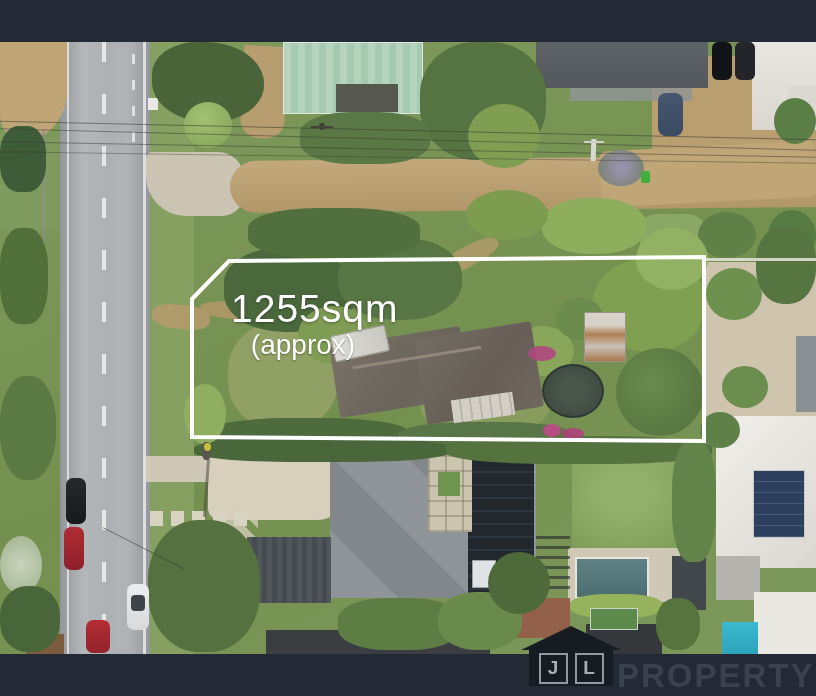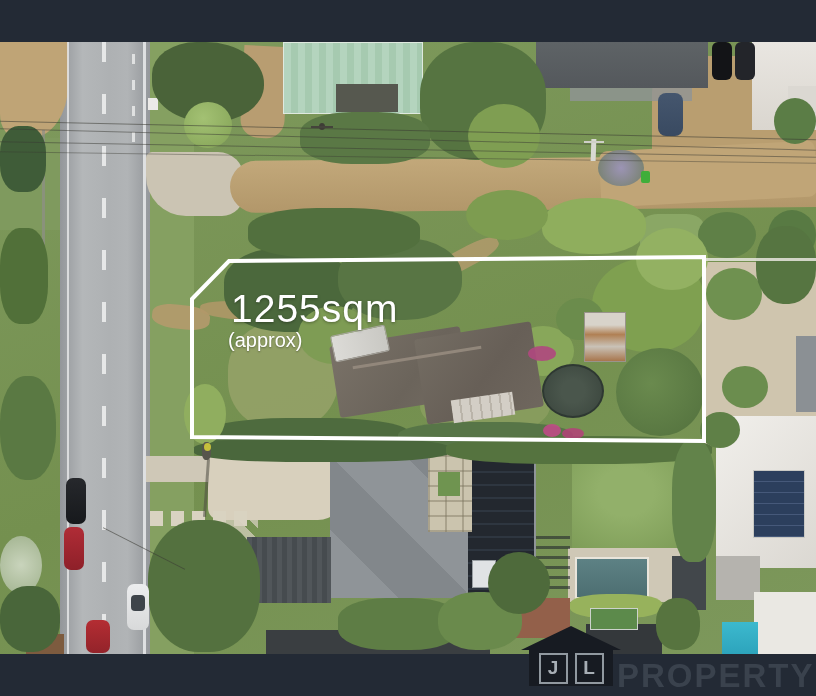--- a/index.html
+++ b/index.html
@@ -10,22 +10,22 @@
   }
   #photo{position:absolute;inset:0;z-index:0;}
   #photo div{position:absolute;}
   .boundary-svg{position:absolute;left:0;top:0;width:816px;height:696px;z-index:30;pointer-events:none;}
   .area-label{
     position:absolute;left:231px;top:287px;z-index:32;
     font-size:39px;font-weight:400;letter-spacing:1px;color:#ffffff;
     text-shadow:0 1px 3px rgba(0,0,0,0.35);
   }
   .approx-label{
-    position:absolute;left:228px;top:329px;width:150px;text-align:left;z-index:32;
-    font-size:20px;color:#ffffff;text-shadow:0 1px 2px rgba(0,0,0,0.35);
+    position:absolute;left:228px;top:329px;width:150px;text-align:center;z-index:32;
+    font-size:28px;color:#ffffff;text-shadow:0 1px 2px rgba(0,0,0,0.35);
   }
   .bar{position:absolute;left:0;width:816px;height:42px;background:#232a35;z-index:40;}
   .bar.top{top:0;}
   .bar.bottom{top:654px;text-align:center;}
   .brand-word{
     position:absolute;left:617px;top:3px;
     font-size:33px;font-weight:bold;letter-spacing:2px;color:#3a424d;
   }
   .logo{position:absolute;left:521px;top:626px;width:100px;height:60px;z-index:41;}
   .logo-roof{

